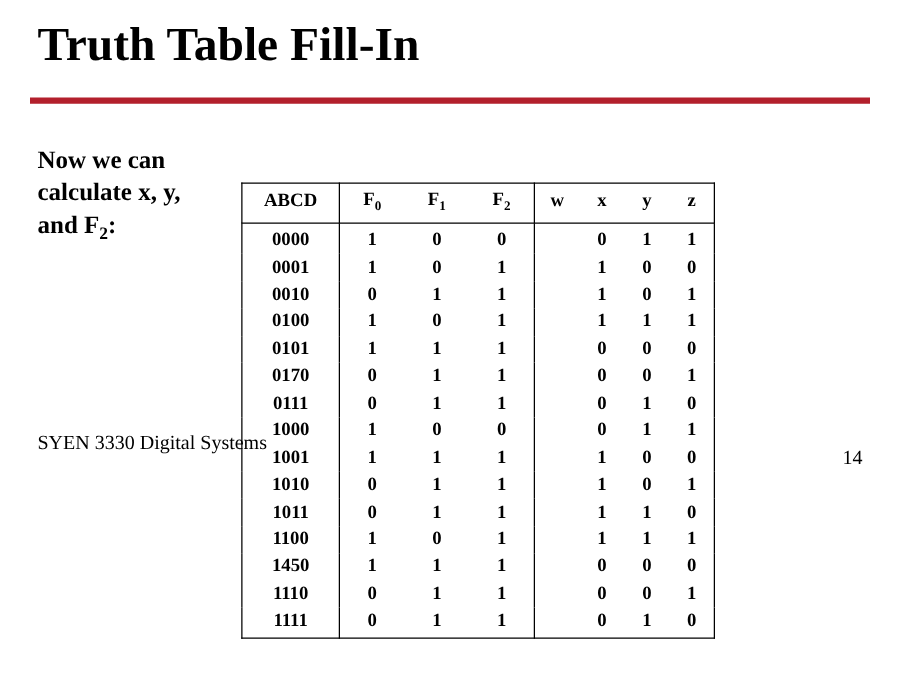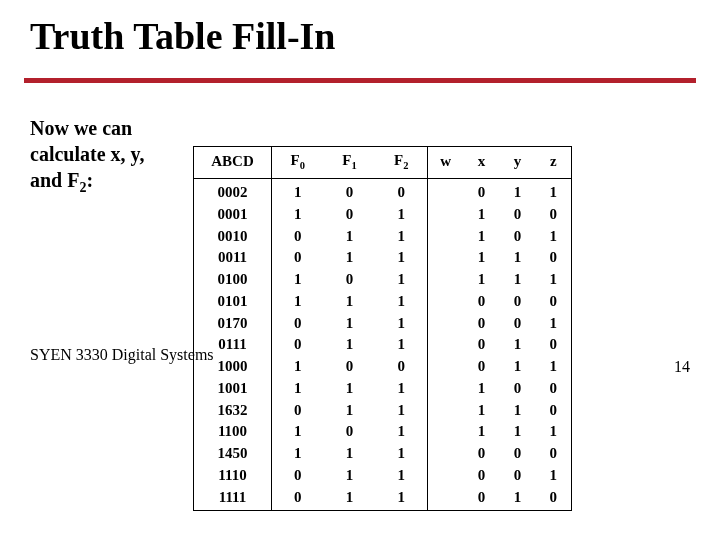--- a/index.html
+++ b/index.html
@@ -50,21 +50,21 @@
           <th class="col-f1"><span>F</span><span class="sub">1</span></th>
           <th class="col-f2"><span>F</span><span class="sub">2</span></th>
           <th class="col-w">w</th>
           <th class="col-x">x</th>
           <th class="col-y">y</th>
           <th class="col-z">z</th>
         </tr>
       </thead>
       <tbody id="tt-body">
           <tr>
-            <td class="col-abcd">0002</td>
+            <td class="col-abcd">0000</td>
             <td class="col-f0">1</td>
             <td class="col-f1">0</td>
             <td class="col-f2">0</td>
             <td class="col-w"></td>
             <td class="col-x">0</td>
             <td class="col-y">1</td>
             <td class="col-z">1</td>
           </tr>
           <tr>
             <td class="col-abcd">0001</td>
@@ -80,30 +80,20 @@
             <td class="col-abcd">0010</td>
             <td class="col-f0">0</td>
             <td class="col-f1">1</td>
             <td class="col-f2">1</td>
             <td class="col-w"></td>
             <td class="col-x">1</td>
             <td class="col-y">0</td>
             <td class="col-z">1</td>
           </tr>
           <tr>
-            <td class="col-abcd">0011</td>
-            <td class="col-f0">0</td>
-            <td class="col-f1">1</td>
-            <td class="col-f2">1</td>
-            <td class="col-w"></td>
-            <td class="col-x">1</td>
-            <td class="col-y">1</td>
-            <td class="col-z">0</td>
-          </tr>
-          <tr>
             <td class="col-abcd">0100</td>
             <td class="col-f0">1</td>
             <td class="col-f1">0</td>
             <td class="col-f2">1</td>
             <td class="col-w"></td>
             <td class="col-x">1</td>
             <td class="col-y">1</td>
             <td class="col-z">1</td>
           </tr>
           <tr>
@@ -150,21 +140,31 @@
             <td class="col-abcd">1001</td>
             <td class="col-f0">1</td>
             <td class="col-f1">1</td>
             <td class="col-f2">1</td>
             <td class="col-w"></td>
             <td class="col-x">1</td>
             <td class="col-y">0</td>
             <td class="col-z">0</td>
           </tr>
           <tr>
-            <td class="col-abcd">1632</td>
+            <td class="col-abcd">1010</td>
+            <td class="col-f0">0</td>
+            <td class="col-f1">1</td>
+            <td class="col-f2">1</td>
+            <td class="col-w"></td>
+            <td class="col-x">1</td>
+            <td class="col-y">0</td>
+            <td class="col-z">1</td>
+          </tr>
+          <tr>
+            <td class="col-abcd">1011</td>
             <td class="col-f0">0</td>
             <td class="col-f1">1</td>
             <td class="col-f2">1</td>
             <td class="col-w"></td>
             <td class="col-x">1</td>
             <td class="col-y">1</td>
             <td class="col-z">0</td>
           </tr>
           <tr>
             <td class="col-abcd">1100</td>

